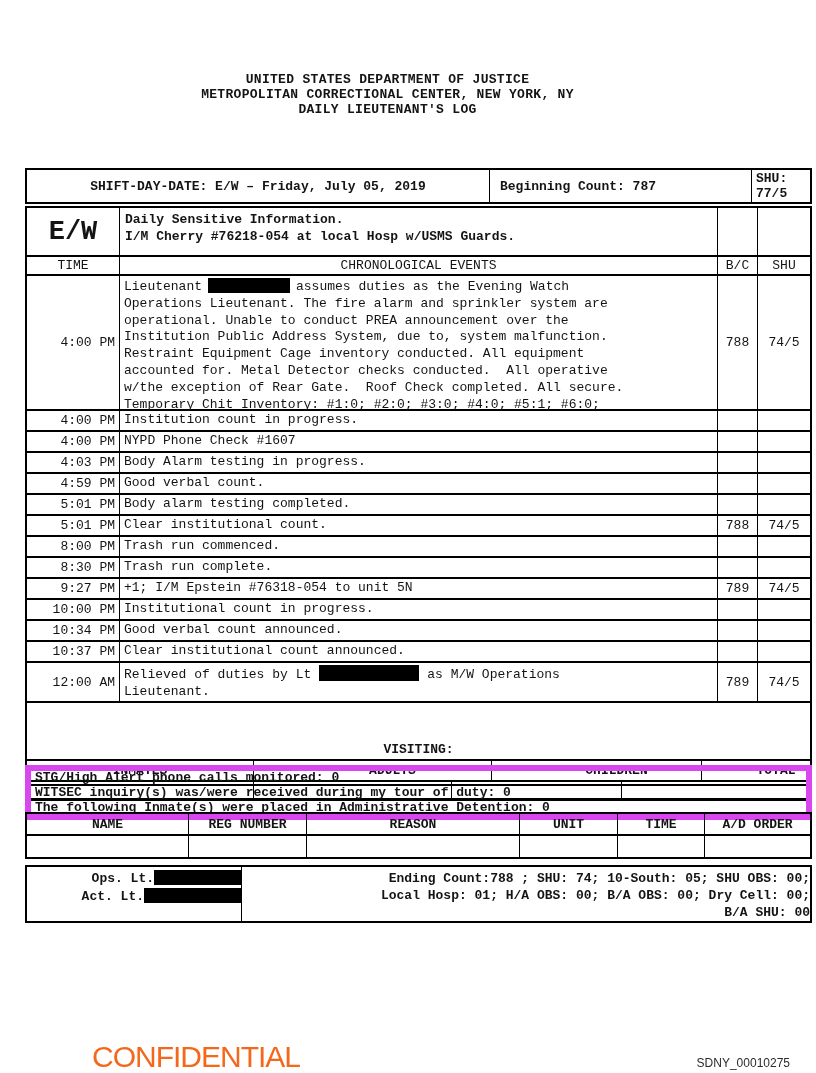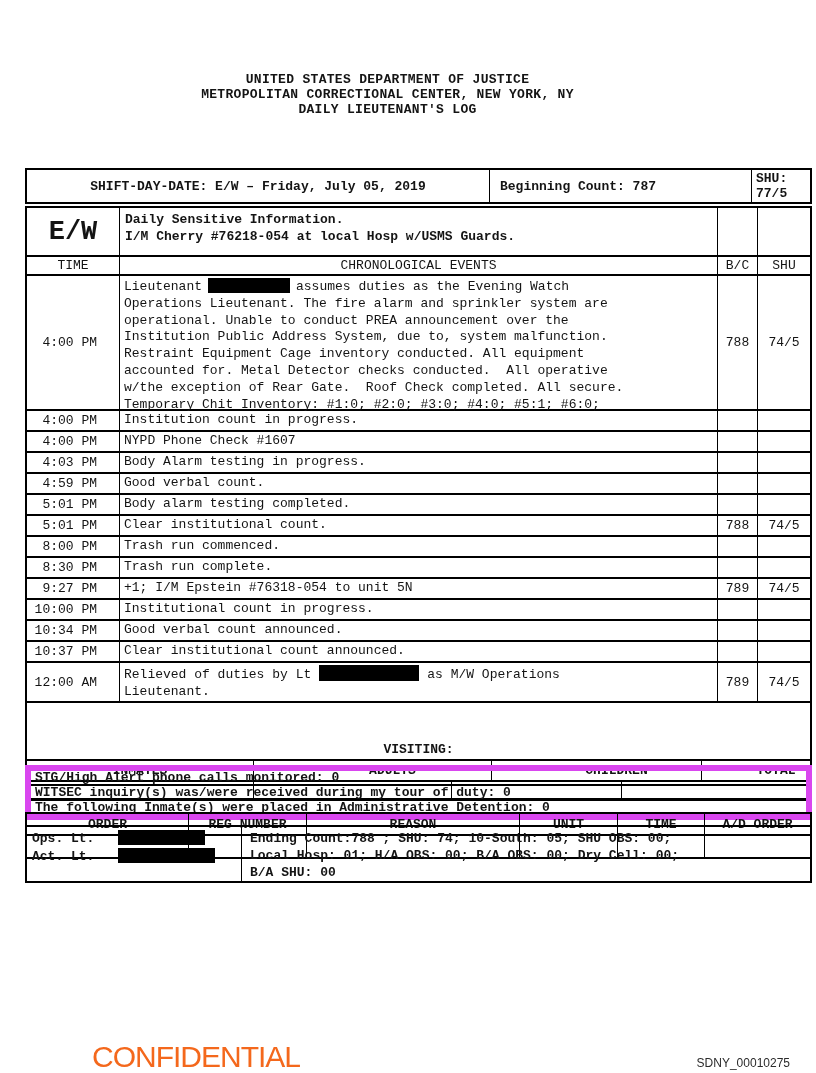--- a/index.html
+++ b/index.html
@@ -22,21 +22,21 @@
   .sb-main { width:463px; border-right:1px solid #000; display:flex; align-items:center; justify-content:center; }
   .sb-count { width:262px; border-right:1px solid #000; display:flex; align-items:center; padding-left:10px; }
   .sb-shu { flex:1; white-space:pre-wrap; line-height:15px; padding:1px 0 0 4px; }
   
   .main-table {
     position:absolute; top:206px; left:25px; width:787px;
     border:2px solid #000; font-size:13px;
   }
   .row { display:flex; border-bottom:2px solid #000; }
   .row:last-child { border-bottom:none; }
-  .c-time { width:93px; border-right:1px solid #000; display:flex; align-items:center; justify-content:flex-end; padding-right:22px; }
+  .c-time { width:93px; border-right:1px solid #000; display:flex; align-items:center; justify-content:flex-end; padding-right:4px; }
   .c-text { flex:1; border-right:1px solid #000; padding-left:4px; white-space:pre-wrap; }
   .c-bc { width:40px; border-right:1px solid #000; display:flex; align-items:center; justify-content:center; }
   .c-shu { width:52px; display:flex; align-items:center; justify-content:center; }
   .ew-row { height:49px; }
   .ew-code { width:93px; border-right:1px solid #000; display:flex; align-items:center; justify-content:center; font-size:27px; font-weight:bold; }
   .ew-text { flex:1; border-right:1px solid #000; font-weight:bold; font-size:13px; line-height:17px; padding:3px 0 0 5px; white-space:pre-wrap; }
   .hdr-row { height:19px; }
   .hdr-row > div { display:flex; align-items:center; justify-content:center; padding:0; }
   .ev-single { height:21px; }
   .ev-single .c-text { line-height:18px; }
@@ -60,21 +60,21 @@
   .mon-row { height:15px; line-height:13px; padding-left:4px; border-bottom:2px solid #000; }
   .mon-row:last-child { border-bottom:none; height:13px; }
   
   .ad-table { position:absolute; top:812px; left:25px; width:787px; border:2px solid #000; font-size:13px; }
   .ad-hdr { display:flex; height:22px; border-bottom:2px solid #000; font-weight:bold; }
   .ad-row { display:flex; height:21px; }
   .ac { display:flex; align-items:center; justify-content:center; border-right:1px solid #000; }
   .ac:last-child { border-right:none; }
   .ac1 { width:162px; } .ac2 { width:118px; } .ac3 { width:213px; } .ac4 { width:98px; } .ac5 { width:87px; } .ac6 { flex:1; }
   
-  .signoff { position:absolute; top:825px; left:25px; width:787px; height:58px; border:2px solid #000; display:flex; font-size:13px; font-weight:bold; }
+  .signoff { position:absolute; top:865px; left:25px; width:787px; height:58px; border:2px solid #000; display:flex; font-size:13px; font-weight:bold;text-align:right; }
   .sig-left { width:215px; border-right:1px solid #000; padding:3px 0 0 5px; line-height:18px; }
   .sig-label { display:inline-block; width:86px; }
   .r-sig1 { width:87px; height:15px; vertical-align:-3px; }
   .r-sig2 { width:97px; height:15px; vertical-align:-3px; }
   .sig-right { flex:1; padding:3px 0 0 8px; line-height:17px; white-space:pre-wrap; }
   
   .confidential {
     position:absolute; top:1040px; left:92px;
     font-family:"Liberation Sans","DejaVu Sans",sans-serif;
     font-size:30px; letter-spacing:-1px; color:#f4681c;
@@ -245,21 +245,21 @@
   </div>
 
   <div class="monitor-table">
     <div class="mon-row">STG/High Alert phone calls monitored: 0</div>
     <div class="mon-row">WITSEC inquiry(s) was/were received during my tour of duty: 0</div>
     <div class="mon-row">The following Inmate(s) were placed in Administrative Detention: 0</div>
   </div>
 
   <div class="ad-table">
     <div class="ad-hdr">
-      <div class="ac ac1">ORDER</div>
+      <div class="ac ac1">NAME</div>
       <div class="ac ac2">REG NUMBER</div>
       <div class="ac ac3">REASON</div>
       <div class="ac ac4">UNIT</div>
       <div class="ac ac5">TIME</div>
       <div class="ac ac6">A/D ORDER</div>
     </div>
     <div class="ad-row">
       <div class="ac ac1"></div>
       <div class="ac ac2"></div>
       <div class="ac ac3"></div>

